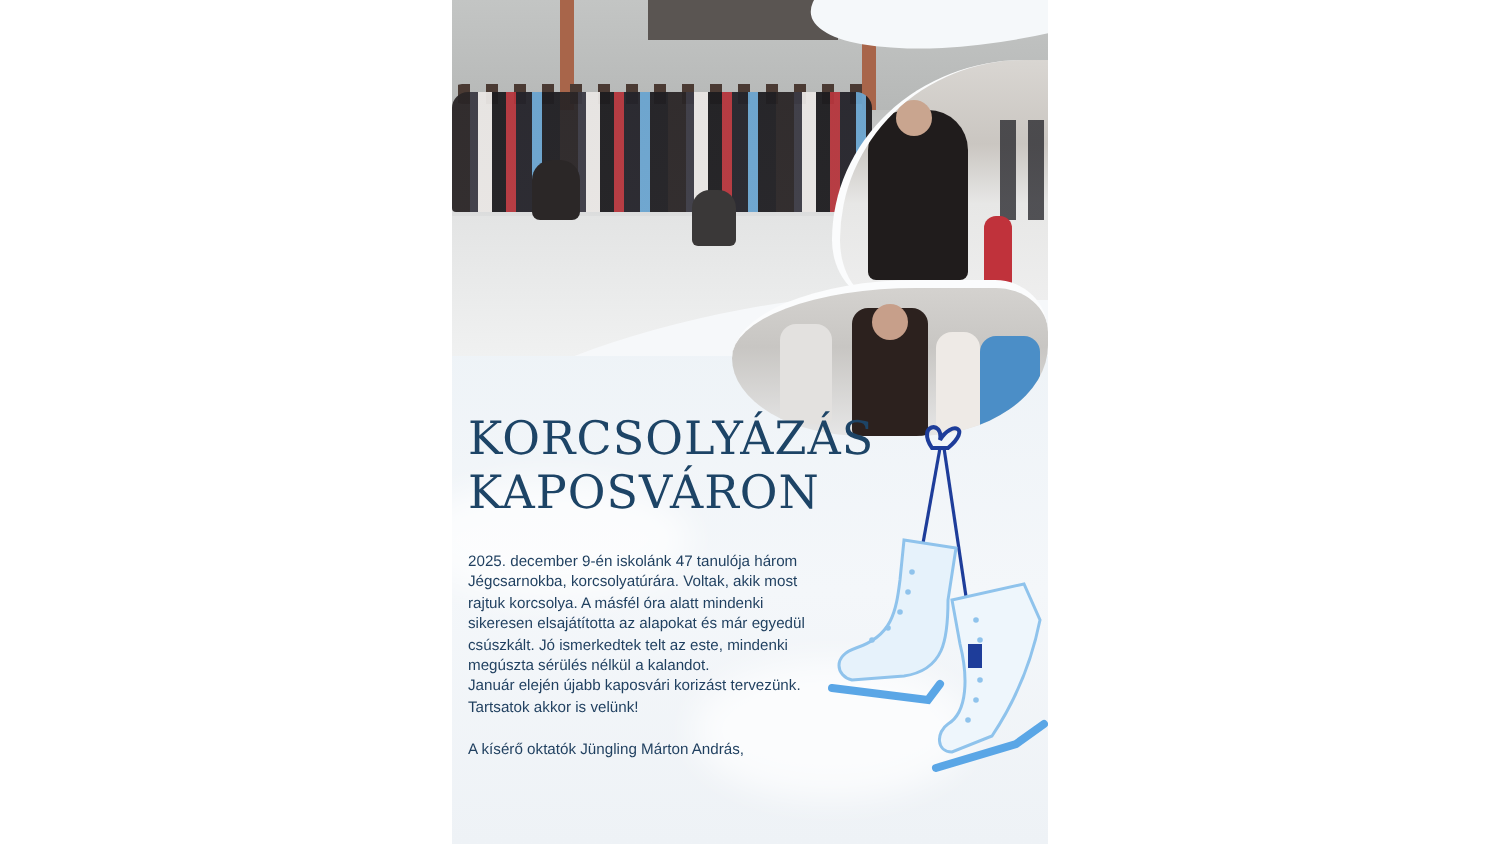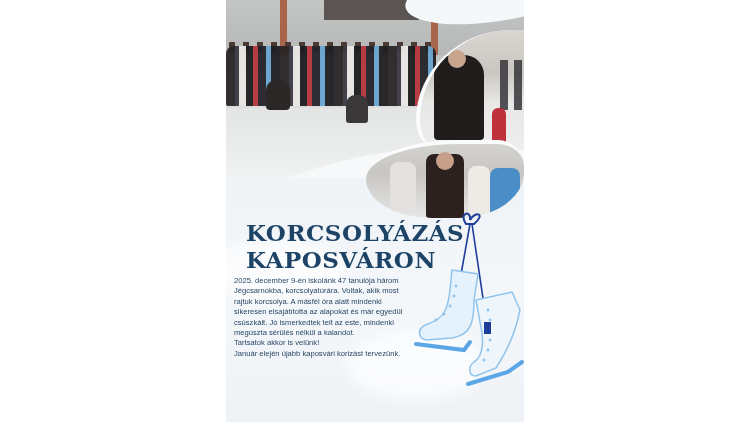--- a/index.html
+++ b/index.html
@@ -51,22 +51,22 @@
     
     .photo3 {
       position:absolute; left:140px; top:140px; width:158px; height:74px; overflow:hidden;
       border-radius: 70% 20% 50% 50% / 60% 40% 70% 60%;
       background: linear-gradient(180deg,#d4d2cf 0%,#c8c6c3 40%,#e6e6e6 100%);
       border-top: 4px solid #fbfcfd;
     }
     .photo3 .p { position:absolute; border-radius:8px 8px 3px 3px; }
     
     .title {
-      position:absolute; left:8px; top:207px; margin:12px; color:#1d4466;
-      font-family: "DejaVu Serif", serif; font-weight:bold; font-size:23px; line-height:27px; letter-spacing:0.5px;
+      position:absolute; left:8px; top:207px; margin:0; color:#1d4466;
+      font-family: "DejaVu Serif", serif; font-weight:normal; font-size:23px; line-height:27px; letter-spacing:0.5px;
     }
     .title span { display:block; }
     .body-text {
       position:absolute; left:8px; top:276px; width:200px; color:#1f3f5f;
       font-family: "Liberation Sans", sans-serif; font-size:7.6px; line-height:10.4px;
     }
     .body-text p { margin: 0; }
     .body-text .gap { height: 10.4px; }
     .skates { position:absolute; left:186px; top:210px; width:112px; height:190px; }
   </style>
@@ -112,23 +112,24 @@
     <span>KAPOSVÁRON</span>
   </h1>
 
   <div class="body-text">
     <p>2025. december 9-én iskolánk 47 tanulója három</p>
     <p>Jégcsarnokba, korcsolyatúrára. Voltak, akik most</p>
     <p>rajtuk korcsolya. A másfél óra alatt mindenki</p>
     <p>sikeresen elsajátította az alapokat és már egyedül</p>
     <p>csúszkált. Jó ismerkedtek telt az este, mindenki</p>
     <p>megúszta sérülés nélkül a kalandot.</p>
+    <p>Január elején újabb kaposvári korizást tervezünk.</p>
     <p>Tartsatok akkor is velünk!</p>
-    <p>Január elején újabb kaposvári korizást tervezünk.</p>
     <div class="gap"></div>
+    <p>A kísérő oktatók Jüngling Márton András,</p>
   </div>
 
   <svg class="skates" viewBox="0 0 112 190">
 
     <path d="M54 14 C46 2, 60 0, 58 10 C64 0, 74 4, 62 14 Z" fill="none" stroke="#1e3d9a" stroke-width="2"></path>
     <line x1="58" y1="14" x2="48" y2="70" stroke="#1e3d9a" stroke-width="1.6"></line>
     <line x1="60" y1="14" x2="72" y2="95" stroke="#1e3d9a" stroke-width="1.6"></line>
 
     <path d="M40 60 L66 64 L62 90 C62 110, 60 125, 40 128 L14 130 C6 128, 4 118, 16 114 C34 108, 36 96, 38 80 Z" fill="#e6f2fb" stroke="#8fc3ec" stroke-width="1.5"></path>
     <path d="M4 134 L52 140 L58 132" fill="none" stroke="#5aa6e6" stroke-width="4" stroke-linecap="round"></path>

